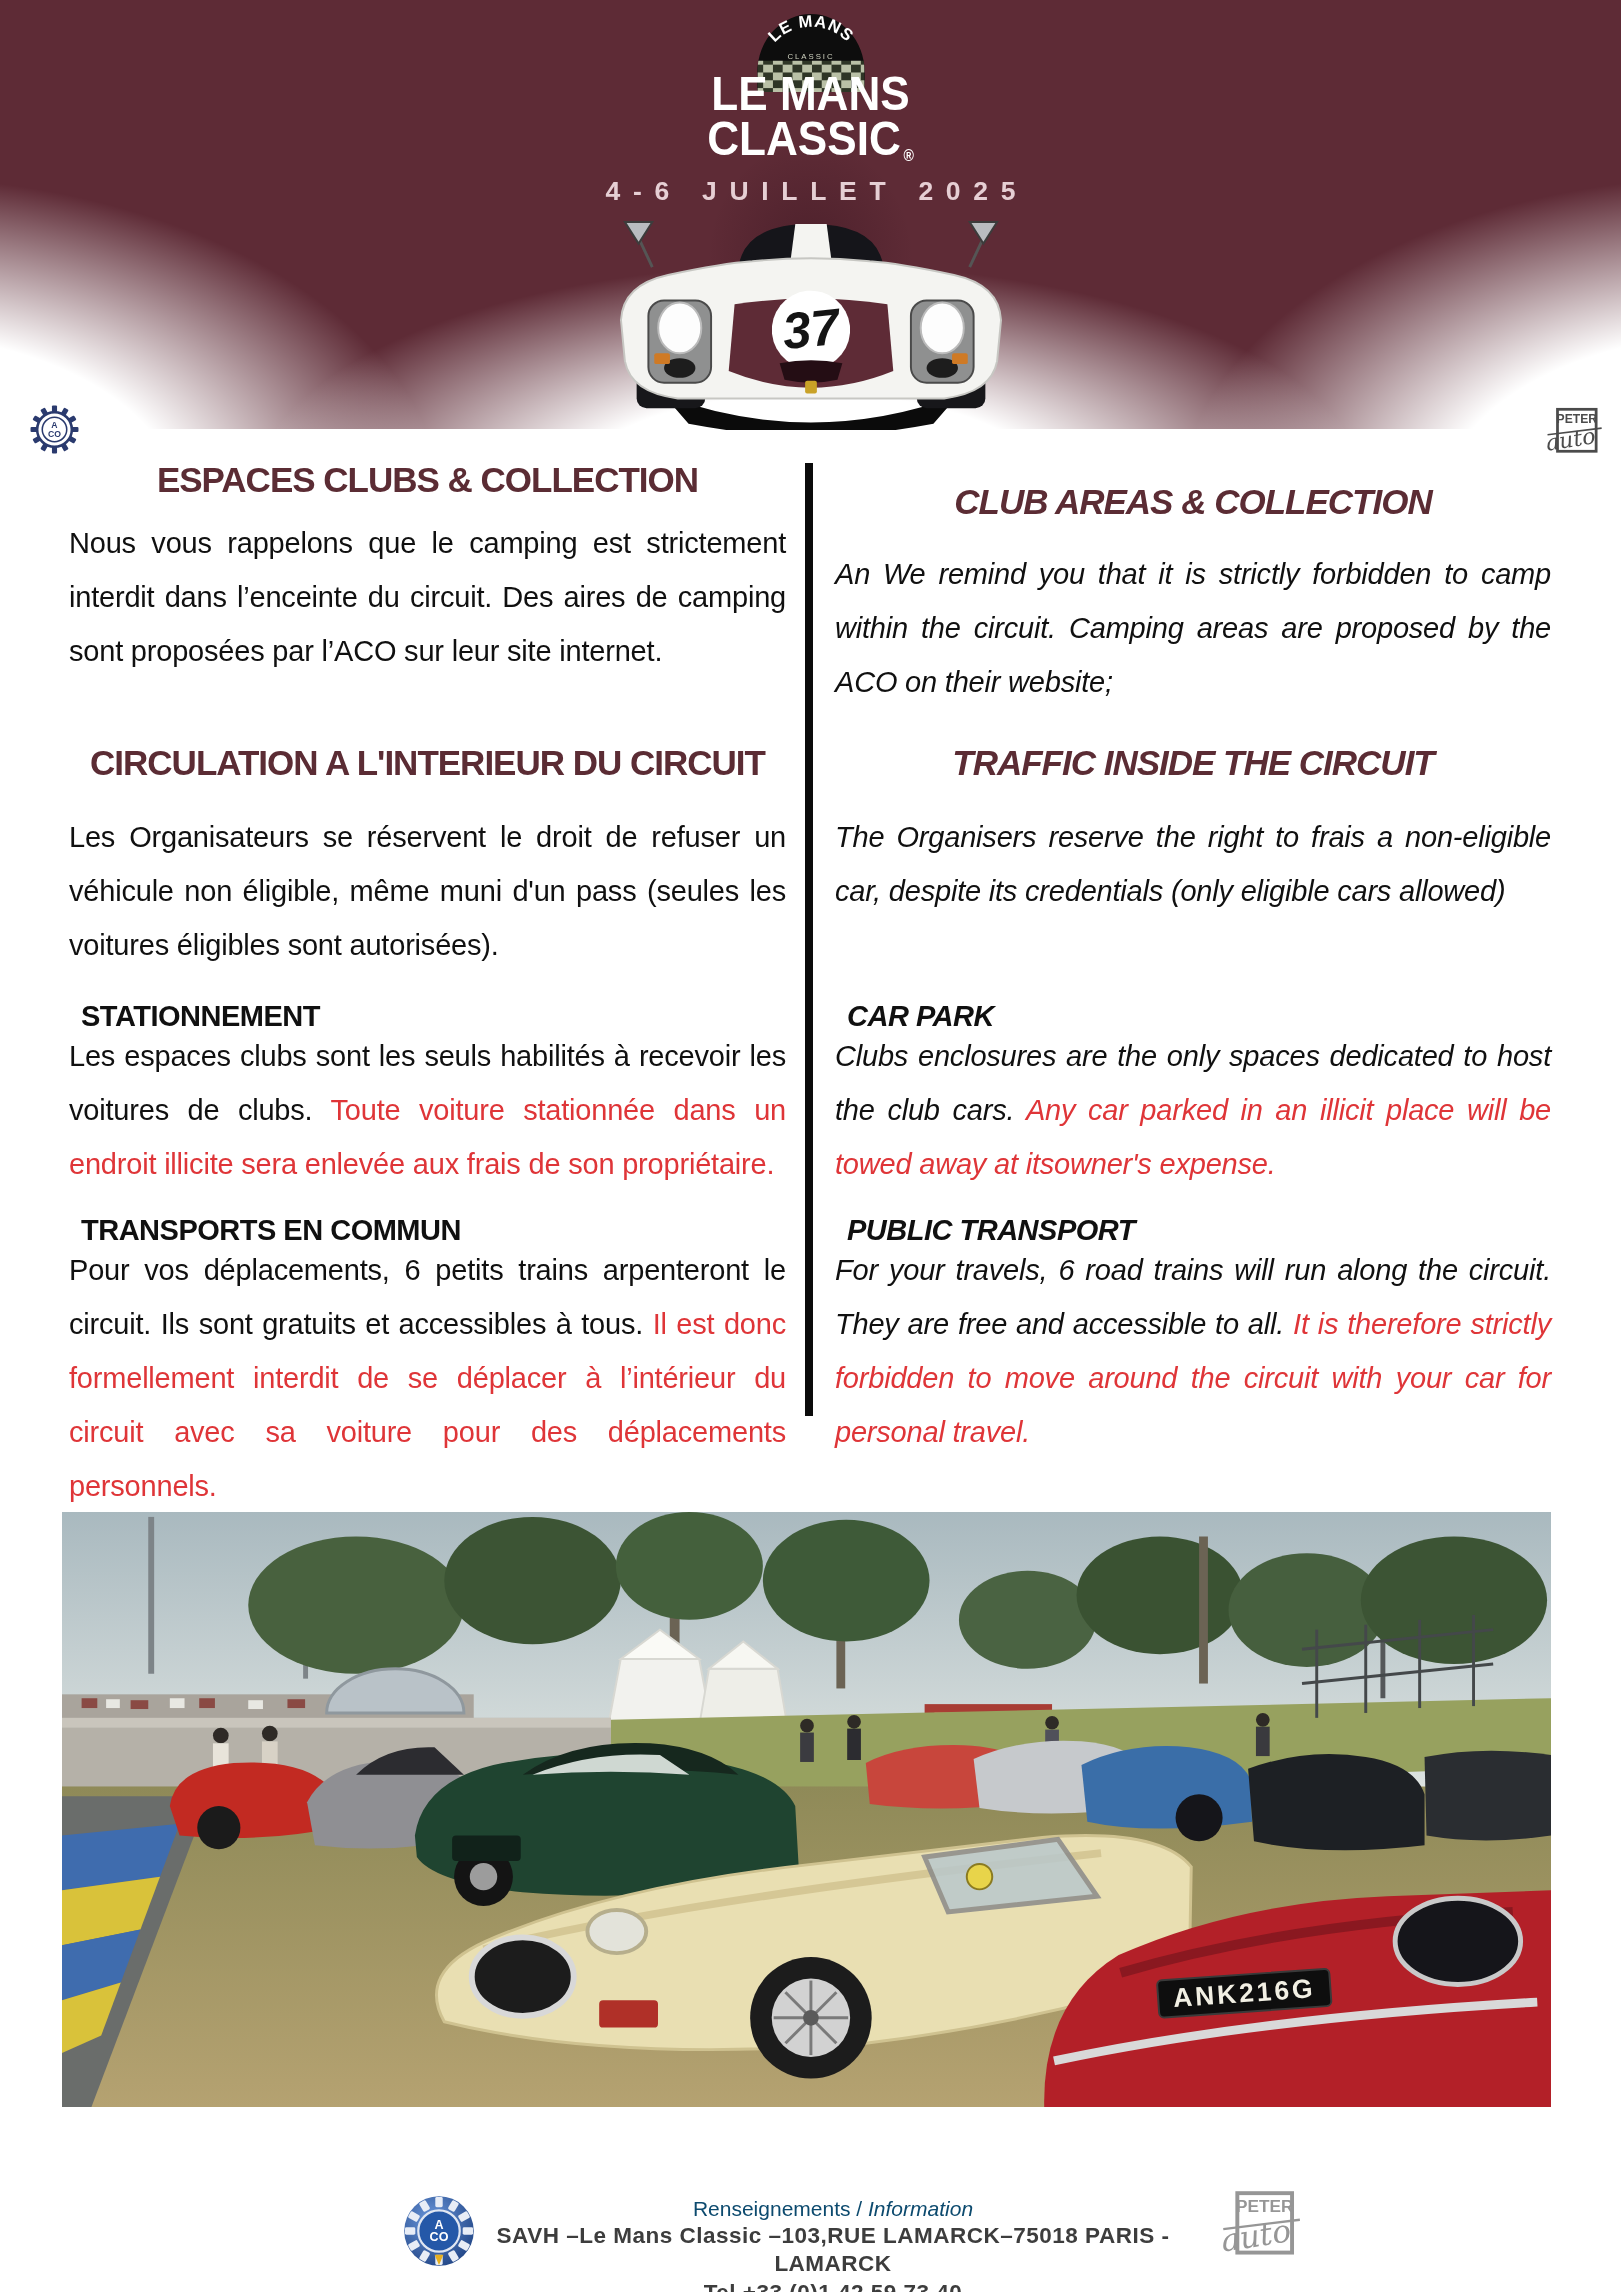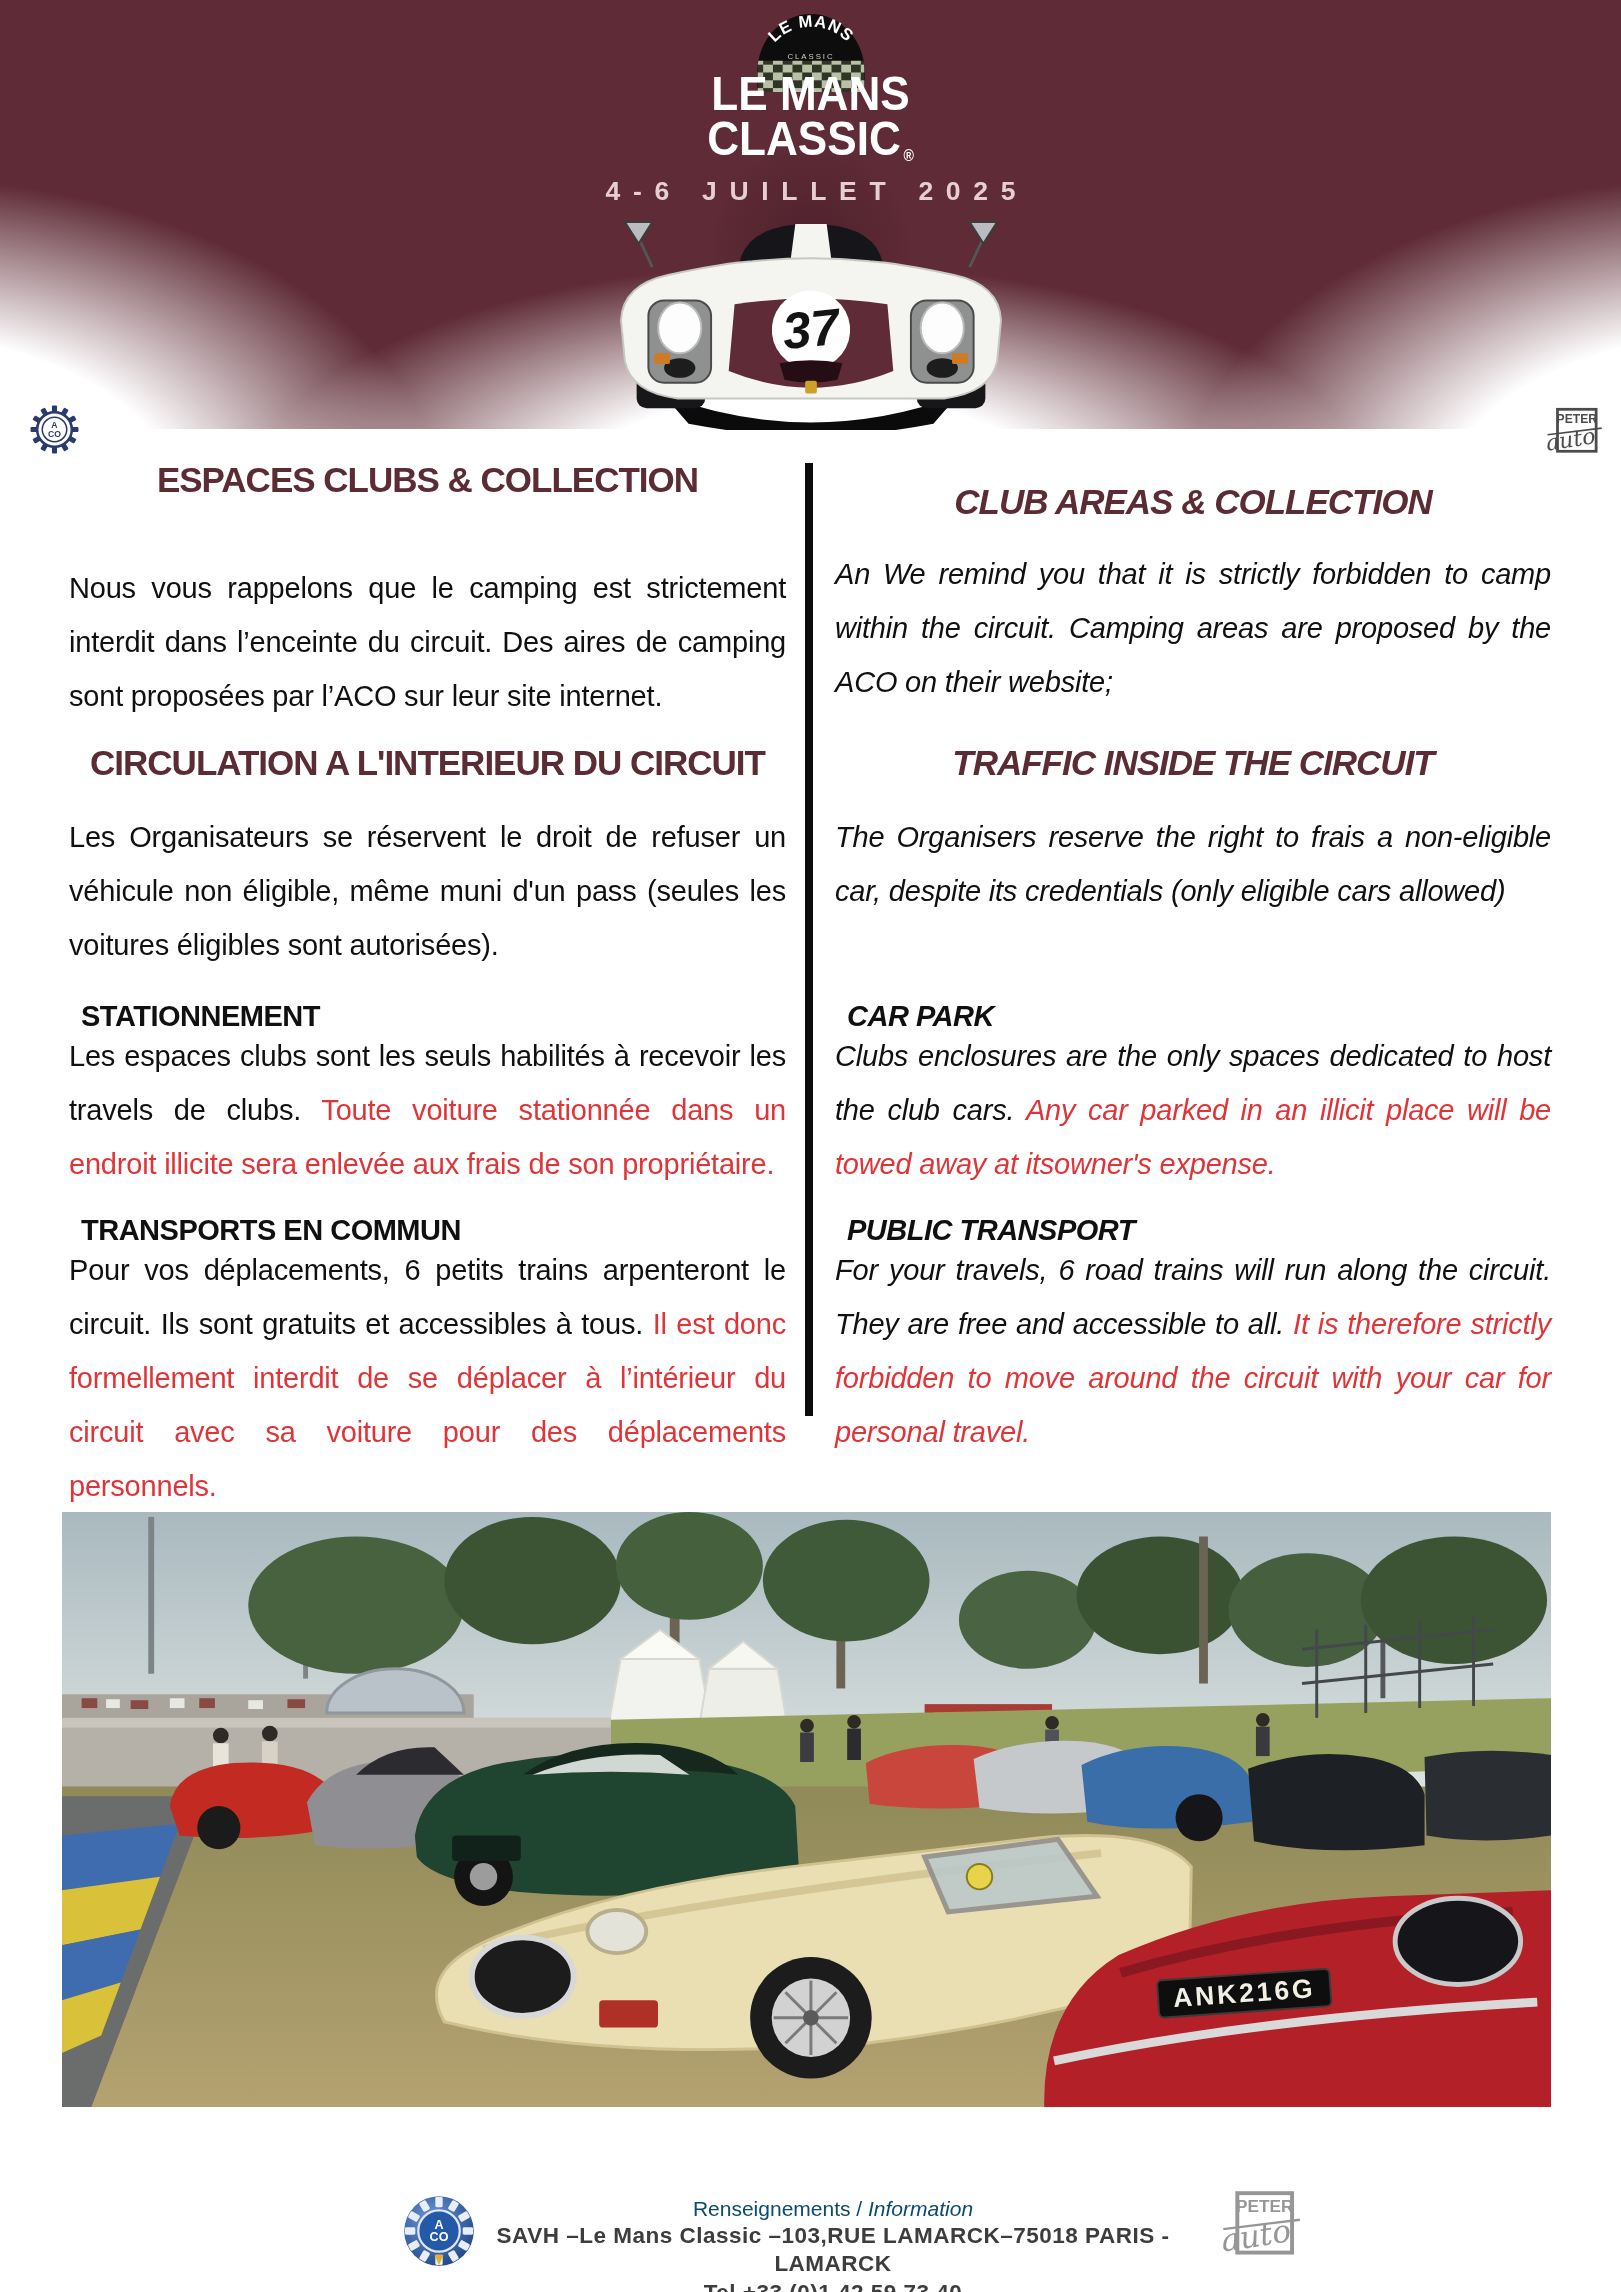--- a/index.html
+++ b/index.html
@@ -145,25 +145,25 @@
   <svg class="peter-top" width="61" height="53" viewBox="0 0 110 96">
     <rect x="26" y="6" width="70" height="76" fill="none" stroke="currentColor" stroke-width="5"></rect>
     <text x="61" y="30" text-anchor="middle" font-size="22" font-weight="bold" fill="currentColor" font-family="Liberation Sans, sans-serif">PETER</text>
     <line x1="8" y1="52" x2="106" y2="40" stroke="currentColor" stroke-width="3"></line>
     <text x="52" y="74" text-anchor="middle" font-size="40" font-style="italic" fill="currentColor" font-family="DejaVu Serif, serif" transform="rotate(-9 52 74)">auto</text>
   </svg>
 
   <div class="divider"></div>
 
   <h2 class="abs colL mh" style="top:460px">ESPACES CLUBS &amp; COLLECTION</h2>
-  <p class="abs colL body" style="top:561px">Nous vous rappelons que le camping est strictement interdit dans l’enceinte du circuit. Des aires de camping sont proposées par l’ACO sur leur site internet.</p>
+  <p class="abs colL body" style="top:516px">Nous vous rappelons que le camping est strictement interdit dans l’enceinte du circuit. Des aires de camping sont proposées par l’ACO sur leur site internet.</p>
   <h2 class="abs colL mh" style="top:743px">CIRCULATION A L'INTERIEUR DU CIRCUIT</h2>
   <p class="abs colL body" style="top:810px">Les Organisateurs se réservent le droit de refuser un véhicule non éligible, même muni d'un pass (seules les voitures éligibles sont autorisées).</p>
   <h3 class="abs colL sh" style="top:988px">STATIONNEMENT</h3>
-  <p class="abs colL body" style="top:1029px"><span>Les espaces clubs sont les seuls habilités à recevoir les travels de clubs. </span><span class="red">Toute voiture stationnée dans un endroit illicite sera enlevée aux frais de son propriétaire.</span></p>
+  <p class="abs colL body" style="top:1029px"><span>Les espaces clubs sont les seuls habilités à recevoir les voitures de clubs. </span><span class="red">Toute voiture stationnée dans un endroit illicite sera enlevée aux frais de son propriétaire.</span></p>
   <h3 class="abs colL sh" style="top:1202px">TRANSPORTS EN COMMUN</h3>
   <p class="abs colL body" style="top:1243px"><span>Pour vos déplacements, 6 petits trains arpenteront le circuit. Ils sont gratuits et accessibles à tous. </span><span class="red">Il est donc formellement interdit de se déplacer à l’intérieur du circuit avec sa voiture pour des déplacements personnels.</span></p>
 
   <h2 class="abs colR mh it" style="top:482px">CLUB AREAS &amp; COLLECTION</h2>
   <p class="abs colR body it" style="top:547px">An We remind you that it is strictly forbidden to camp within the circuit. Camping areas are proposed by the ACO on their website;</p>
   <h2 class="abs colR mh it" style="top:743px">TRAFFIC INSIDE THE CIRCUIT</h2>
   <p class="abs colR body it" style="top:810px">The Organisers reserve the right to frais a non-eligible car, despite its credentials (only eligible cars allowed)</p>
   <h3 class="abs colR sh it" style="top:988px">CAR PARK</h3>
   <p class="abs colR body it" style="top:1029px"><span>Clubs enclosures are the only spaces dedicated to host the club cars. </span><span class="red">Any car parked in an illicit place will be towed away at itsowner's expense.</span></p>
   <h3 class="abs colR sh it" style="top:1202px">PUBLIC TRANSPORT</h3>

